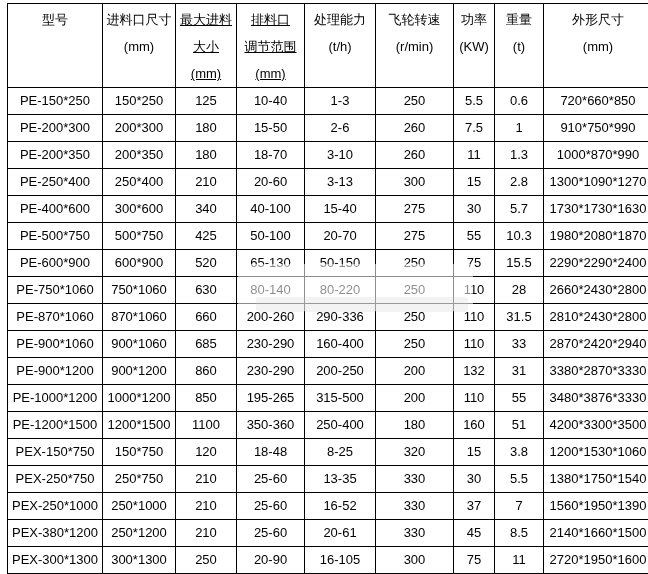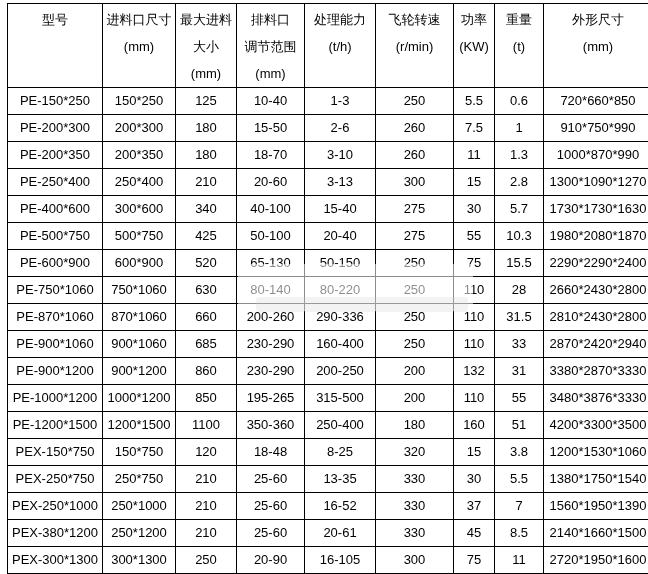--- a/index.html
+++ b/index.html
@@ -70,26 +70,26 @@
   <table class="spec-table">
     <thead>
       <tr id="header-row">
           <th style="width: 94px;">
             <div>型号</div>
           </th>
           <th style="width: 72px;">
             <div>进料口尺寸</div>
             <div>(mm)</div>
           </th>
-          <th style="width: 60px;">
+          <th style="width: 60px; text-decoration: underline;">
             <div>最大进料</div>
             <div>大小</div>
             <div>(mm)</div>
           </th>
-          <th style="width: 67px;">
+          <th style="width: 67px; text-decoration: underline;">
             <div>排料口</div>
             <div>调节范围</div>
             <div>(mm)</div>
           </th>
           <th style="width: 70px;">
             <div>处理能力</div>
             <div>(t/h)</div>
           </th>
           <th style="width: 77px;">
             <div>飞轮转速</div>
@@ -163,21 +163,21 @@
           <td>275</td>
           <td>30</td>
           <td>5.7</td>
           <td>1730*1730*1630</td>
         </tr>
         <tr>
           <td>PE-500*750</td>
           <td>500*750</td>
           <td>425</td>
           <td>50-100</td>
-          <td>20-40</td>
+          <td>20-70</td>
           <td>275</td>
           <td>55</td>
           <td>10.3</td>
           <td>1980*2080*1870</td>
         </tr>
         <tr>
           <td>PE-600*900</td>
           <td>600*900</td>
           <td>520</td>
           <td>65-130</td>

